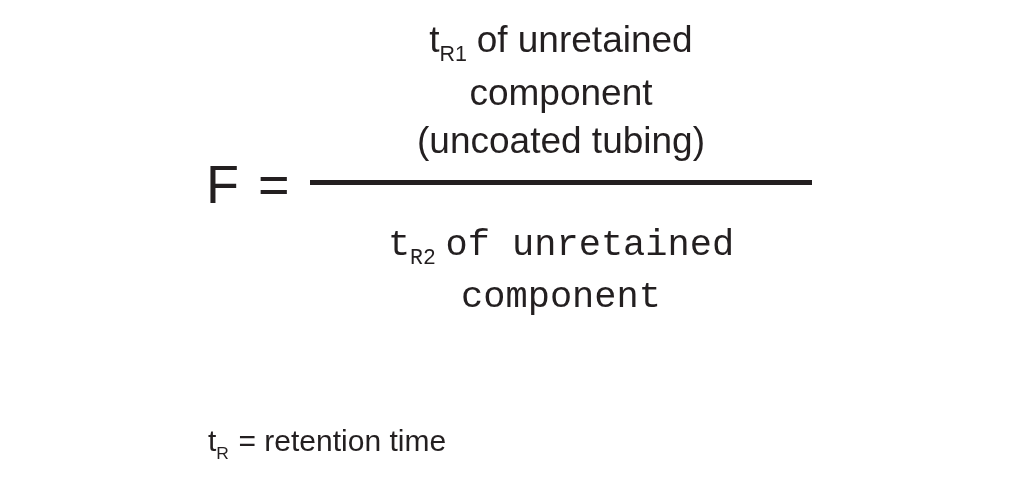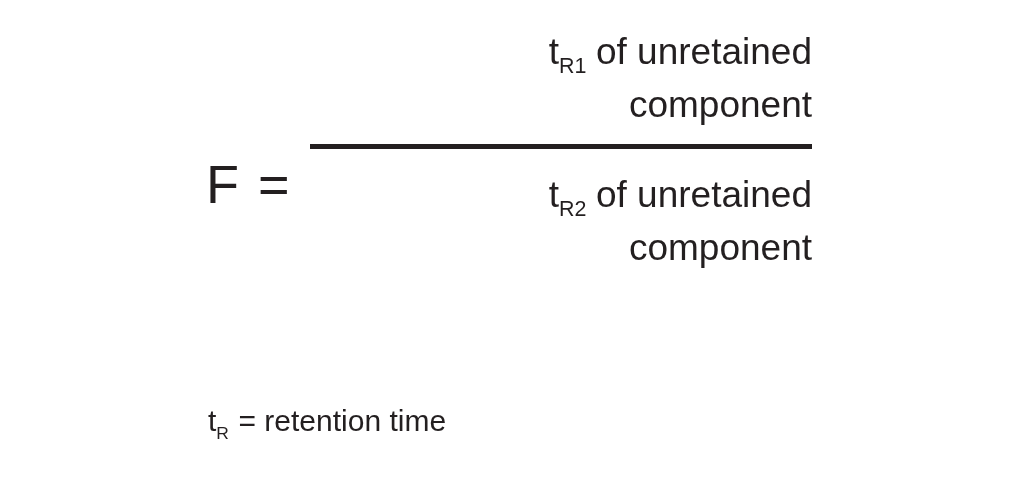--- a/index.html
+++ b/index.html
@@ -24,56 +24,57 @@
     transform: translateY(-54%);
     font-size: 54px;
     line-height: 1;
     letter-spacing: 2px;
     white-space: nowrap;
   }
   
   .fraction {
     position: absolute;
     left: 310px;
-    top: 28px;
+    top: 16px;
     width: 502px;
-    text-align: right;
+    text-align: center;
   }
   .frac-part {
     font-size: 37px;
     line-height: 48px;
   }
   .frac-line {
     display: block;
     width: 502px;
     height: 5px;
     background: #231f20;
     border: none;
     margin: 15px 0 0 0;
   }
   .denominator {
-    margin-top: 22px;
+    margin-top: 36px;
+    font-family: Liberation Mono, monospace;
   }
   .tvar {
     display: inline;
   }
   .tsub {
     display: inline-block;
     font-size: 0.58em;
     transform: translateY(0.42em);
     letter-spacing: 0;
   }
   .rest {
     margin-left: 0.26em;
   }
   
   .footnote {
     position: absolute;
     left: 208px;
-    top: 404px;
+    top: 424px;
     font-size: 30px;
     line-height: 1.1;
     white-space: nowrap;
   }
   .footnote .tsub {
     transform: translateY(0.45em);
   }
   .footnote .rest {
     margin-left: 0.32em;
   }
@@ -85,20 +86,21 @@
 
   <div class="lhs">F =</div>
 
   <div class="fraction">
 
     <div class="frac-part numerator">
       <div>
         <span class="tvar">t</span><span class="tsub">R1</span><span class="rest">of unretained</span>
       </div>
       <div>component</div>
+      <div>(uncoated tubing)</div>
     </div>
 
     <div class="frac-line"></div>
 
     <div class="frac-part denominator">
       <div>
         <span class="tvar">t</span><span class="tsub">R2</span><span class="rest">of unretained</span>
       </div>
       <div>component</div>
     </div>

